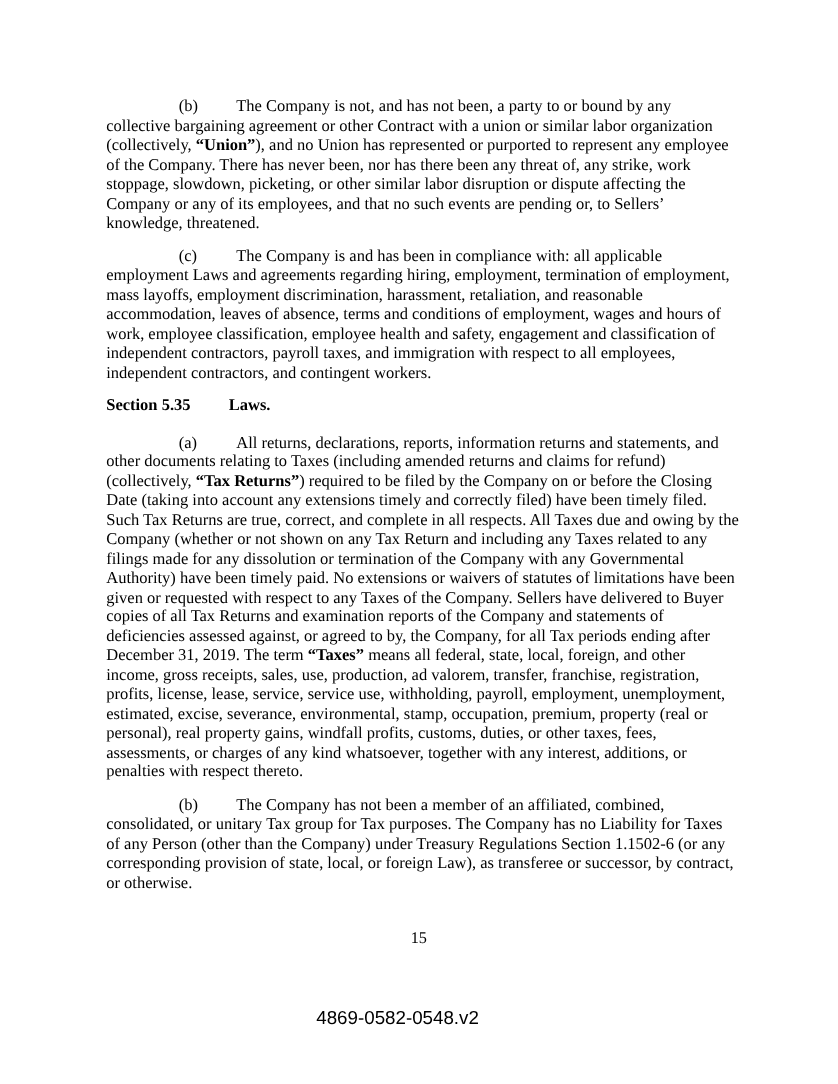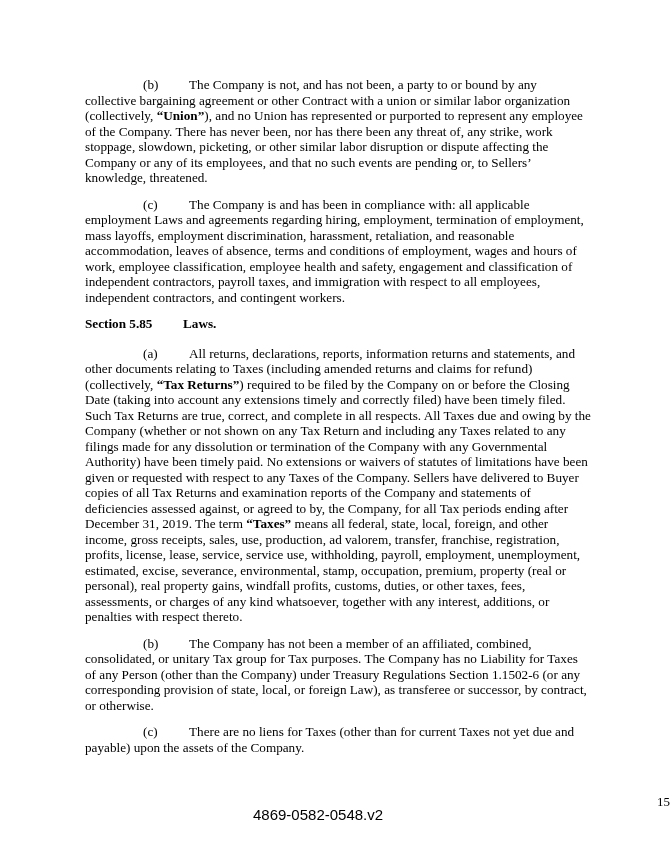--- a/index.html
+++ b/index.html
@@ -34,24 +34,24 @@
     margin: 0 0 14px 0;
     font-weight: bold;
     text-indent: 0;
   }
   .hnum {
     display: inline-block;
     width: 98px;
   }
   .page-number {
     position: absolute;
-    top: 794px;
+    top: 742px;
     left: 0;
     right: 0;
-    text-align: right;
+    text-align: center;
     font-size: 13px;
     font-family: "Liberation Serif", "DejaVu Serif", serif;
   }
   .doc-id {
     position: absolute;
     top: 806px;
     left: 253px;
     font-size: 15px;
     font-family: "Liberation Sans", "DejaVu Sans", sans-serif;
   }
@@ -64,31 +64,28 @@
 
   <p class="para">
     <span class="plabel">(b)</span><span>The Company is not, and has not been, a party to or bound by any collective bargaining agreement or other Contract with a union or similar labor organization (collectively, </span><b>“Union”</b><span>), and no Union has represented or purported to represent any employee of the Company. There has never been, nor has there been any threat of, any strike, work stoppage, slowdown, picketing, or other similar labor disruption or dispute affecting the Company or any of its employees, and that no such events are pending or, to Sellers’ knowledge, threatened.</span>
   </p>
 
   <p class="para">
     <span class="plabel">(c)</span><span>The Company is and has been in compliance with: all applicable employment Laws and agreements regarding hiring, employment, termination of employment, mass layoffs, employment discrimination, harassment, retaliation, and reasonable accommodation, leaves of absence, terms and conditions of employment, wages and hours of work, employee classification, employee health and safety, engagement and classification of independent contractors, payroll taxes, and immigration with respect to all employees, independent contractors, and contingent workers.</span>
   </p>
 
   <p class="heading">
-    <span class="hnum">Section 5.85</span><span>Laws.</span>
+    <span class="hnum">Section 5.35</span><span>Laws.</span>
   </p>
 
   <p class="para">
     <span class="plabel">(a)</span><span>All returns, declarations, reports, information returns and statements, and other documents relating to Taxes (including amended returns and claims for refund) (collectively, </span><b>“Tax Returns”</b><span>) required to be filed by the Company on or before the Closing Date (taking into account any extensions timely and correctly filed) have been timely filed. Such Tax Returns are true, correct, and complete in all respects. All Taxes due and owing by the Company (whether or not shown on any Tax Return and including any Taxes related to any filings made for any dissolution or termination of the Company with any Governmental Authority) have been timely paid. No extensions or waivers of statutes of limitations have been given or requested with respect to any Taxes of the Company. Sellers have delivered to Buyer copies of all Tax Returns and examination reports of the Company and statements of deficiencies assessed against, or agreed to by, the Company, for all Tax periods ending after December 31, 2019. The term </span><b>“Taxes”</b><span> means all federal, state, local, foreign, and other income, gross receipts, sales, use, production, ad valorem, transfer, franchise, registration, profits, license, lease, service, service use, withholding, payroll, employment, unemployment, estimated, excise, severance, environmental, stamp, occupation, premium, property (real or personal), real property gains, windfall profits, customs, duties, or other taxes, fees, assessments, or charges of any kind whatsoever, together with any interest, additions, or penalties with respect thereto.</span>
   </p>
 
   <p class="para">
     <span class="plabel">(b)</span><span>The Company has not been a member of an affiliated, combined, consolidated, or unitary Tax group for Tax purposes. The Company has no Liability for Taxes of any Person (other than the Company) under Treasury Regulations Section 1.1502-6 (or any corresponding provision of state, local, or foreign Law), as transferee or successor, by contract, or otherwise.</span>
   </p>
 
-  <p class="para">
-    <span class="plabel">(c)</span><span>There are no liens for Taxes (other than for current Taxes not yet due and payable) upon the assets of the Company.</span>
-  </p>
 
 </div>
 
 <div class="page-number">15</div>
 <div class="doc-id">4869-0582-0548.v2</div>
 
 </body></html>

